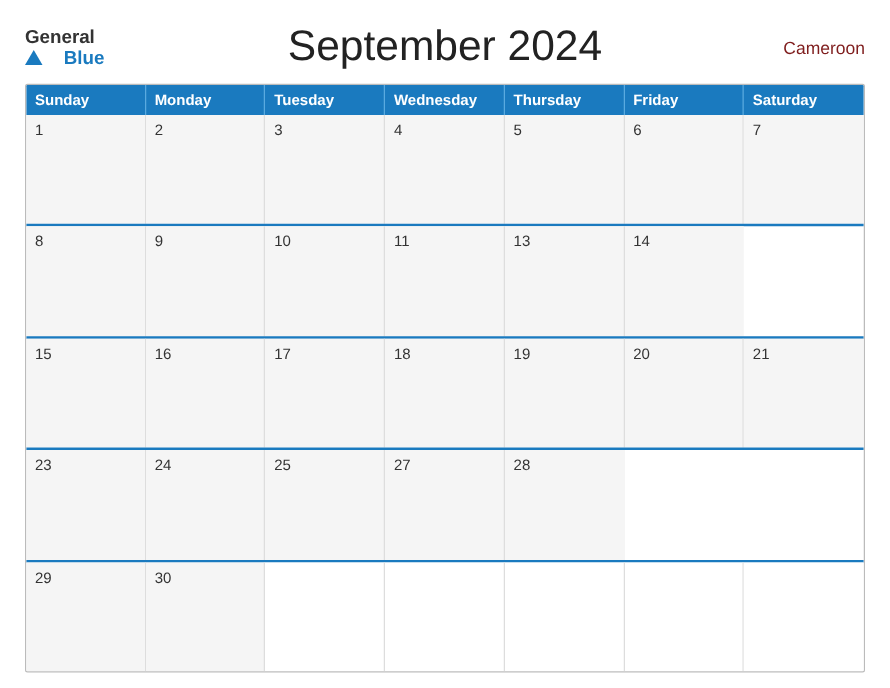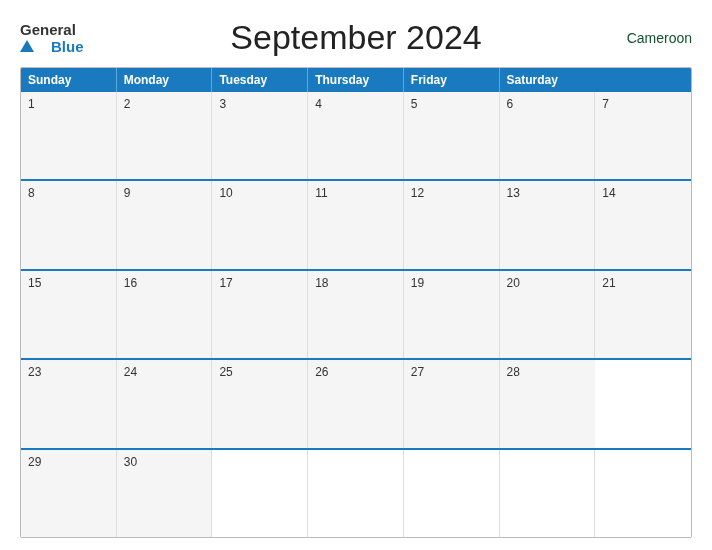--- a/index.html
+++ b/index.html
@@ -55,21 +55,21 @@
     }
     .title {
       font-size: 34px;
       font-weight: normal;
       color: #222;
       text-align: center;
       flex: 1;
     }
     .country {
       font-size: 14px;
-      color: #14532d;
+      color: #7f1d1d;
       min-width: 90px;
       text-align: right;
     }
     .calendar {
       flex: 1;
       border: 1px solid #bbb;
       border-radius: 2px;
       overflow: hidden;
       display: flex;
       flex-direction: column;
@@ -140,20 +140,21 @@
     </div>
     <div class="title">September 2024</div>
     <div class="country">Cameroon</div>
   </div>
 
   <div class="calendar">
     <div class="cal-header-row">
       <div class="cal-header-cell">Sunday</div>
       <div class="cal-header-cell">Monday</div>
       <div class="cal-header-cell">Tuesday</div>
+      <div class="cal-header-cell">Wednesday</div>
       <div class="cal-header-cell">Thursday</div>
       <div class="cal-header-cell">Friday</div>
       <div class="cal-header-cell">Saturday</div>
     </div>
     <div class="cal-body" id="cal-body">
     <div class="cal-week">
           <div class="cal-cell">
             <span class="day-num">1</span>
           </div>
           <div class="cal-cell">
@@ -182,23 +183,20 @@
           <div class="cal-cell">
             <span class="day-num">9</span>
           </div>
           <div class="cal-cell">
             <span class="day-num">10</span>
           </div>
           <div class="cal-cell">
             <span class="day-num">11</span>
           </div>
           <div class="cal-cell">
-            <span class="day-num">12</span>
-          </div>
-          <div class="cal-cell">
             <span class="day-num">13</span>
           </div>
           <div class="cal-cell">
             <span class="day-num">14</span>
           </div>
         </div>
         <div class="cal-week">
           <div class="cal-cell">
             <span class="day-num">15</span>
           </div>
@@ -223,23 +221,20 @@
         </div>
         <div class="cal-week">
           <div class="cal-cell">
             <span class="day-num">23</span>
           </div>
           <div class="cal-cell">
             <span class="day-num">24</span>
           </div>
           <div class="cal-cell">
             <span class="day-num">25</span>
-          </div>
-          <div class="cal-cell">
-            <span class="day-num">26</span>
           </div>
           <div class="cal-cell">
             <span class="day-num">27</span>
           </div>
           <div class="cal-cell">
             <span class="day-num">28</span>
           </div>
         </div>
         <div class="cal-week last-week">
           <div class="cal-cell">

